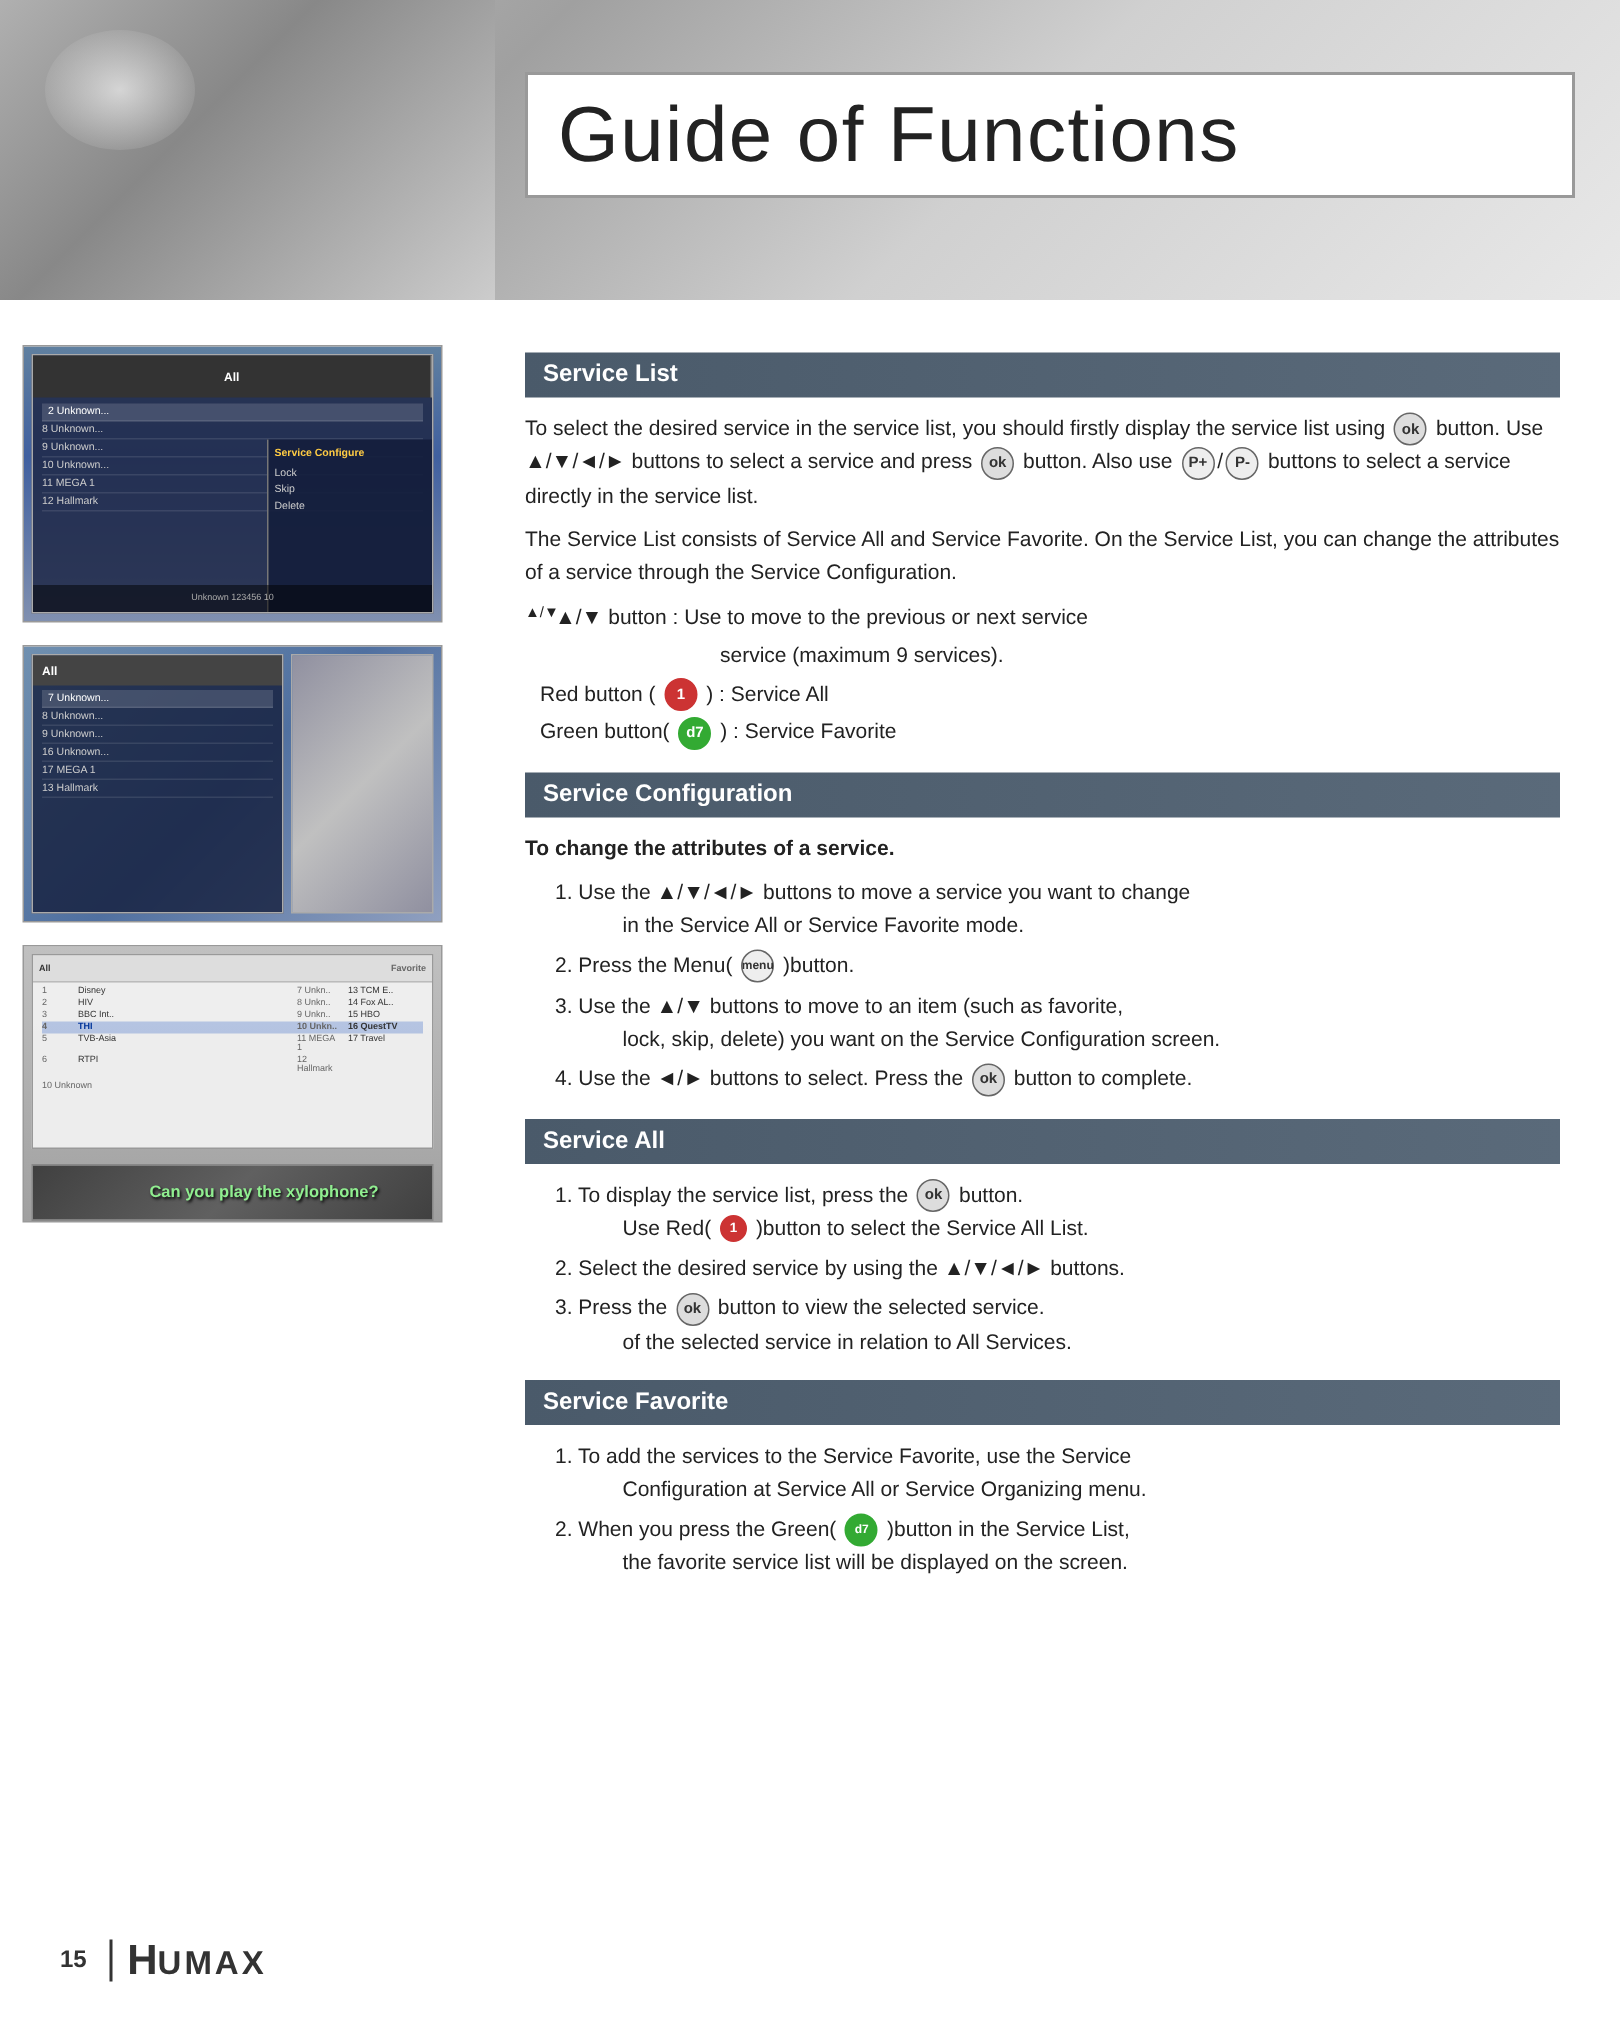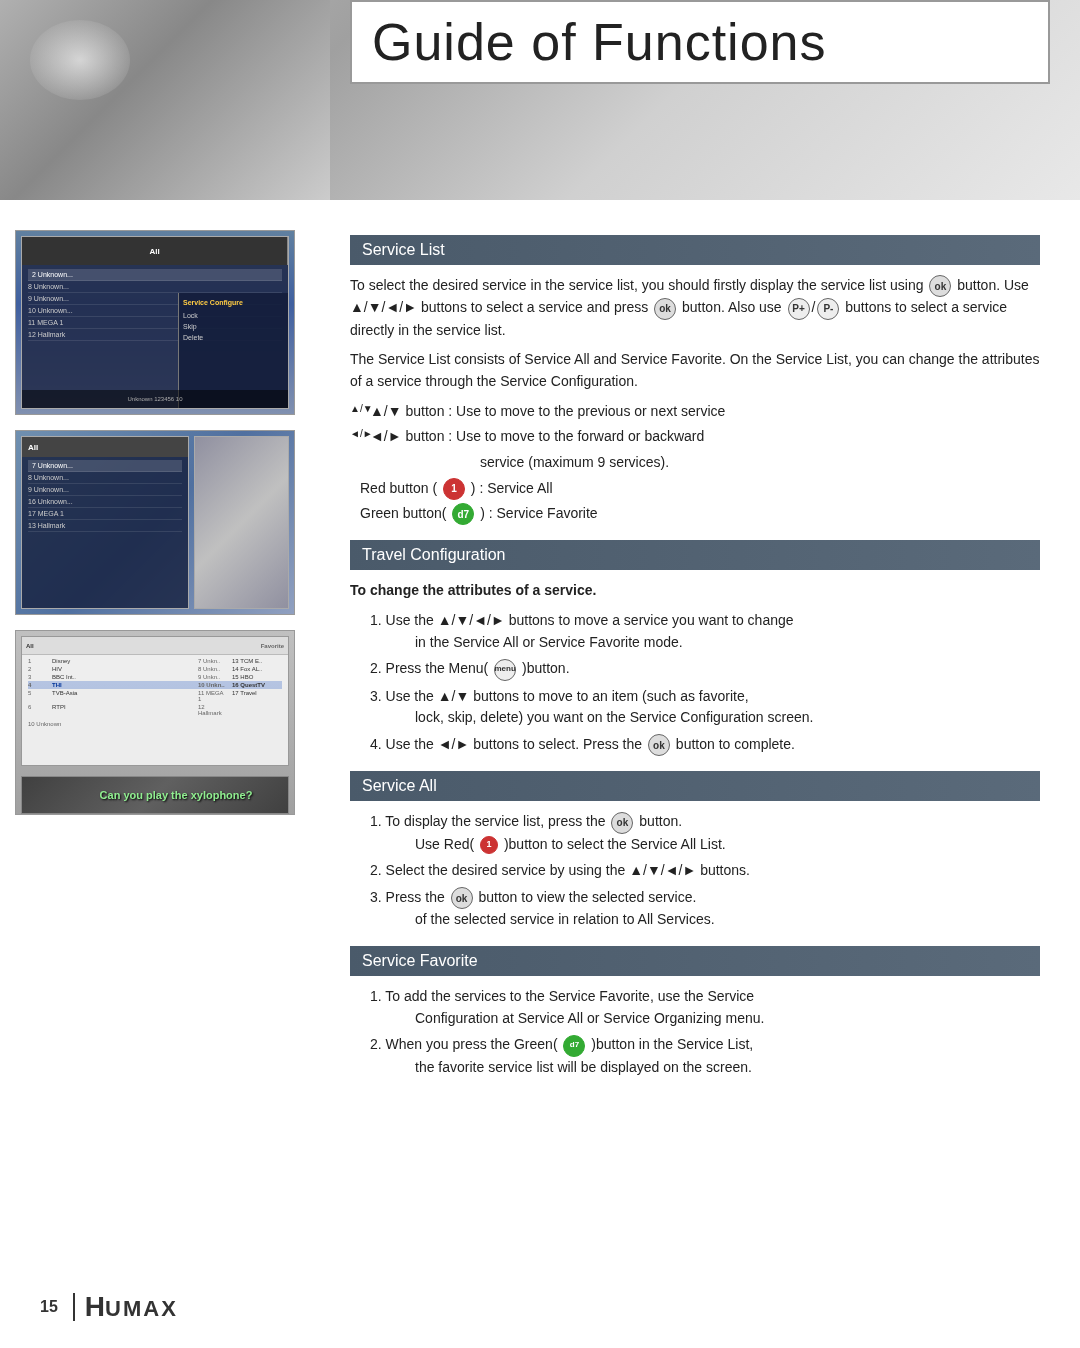--- a/index.html
+++ b/index.html
@@ -13,21 +13,21 @@
       overflow: hidden;
     }
 
     
     .top-header {
       width: 100%;
       height: 200px;
       background: linear-gradient(135deg, #c0c0c0 0%, #a0a0a0 30%, #d0d0d0 60%, #e8e8e8 100%);
       position: relative;
       display: flex;
-      align-items: flex-start;
+      align-items: center;
     }
 
     .top-header-left {
       width: 330px;
       height: 100%;
       background: linear-gradient(135deg, #b0b0b0 0%, #888 40%, #aaa 70%, #ccc 100%);
       position: relative;
       overflow: hidden;
     }
 
@@ -289,21 +289,21 @@
     .right-content {
       flex: 1;
       padding: 10px 40px 10px 20px;
     }
 
     
     .section-header {
       background: linear-gradient(90deg, #4a5a6a 0%, #5a6a7a 100%);
       color: #ffffff;
       font-size: 16px;
-      font-weight: normal;
+      font-weight: bold;
       padding: 6px 12px;
       margin-bottom: 10px;
       margin-top: 15px;
     }
 
     .section-header.first {
       margin-top: 5px;
     }
 
     
@@ -557,36 +557,33 @@
       <p>
         The Service List consists of Service All and Service Favorite.
         On the Service List, you can change the attributes of a service
         through the Service Configuration.
       </p>
     </div>
 
     <div class="bullet-item">
       ▲/▼ button : Use to move to the previous or next service
     </div>
-    <div class="bullet-item bullet-item-lr">
-      ◄/► button : Use to move to the forward or backward
-    </div>
     <div style="padding-left: 130px; font-size:14px; line-height:1.55; margin-bottom:4px;">
       service (maximum 9 services).
     </div>
 
     <div class="button-row">
       Red button  ( <span class="btn-icon" style="background:#cc3333; color:#fff; border-color:#cc3333;">1</span> ) : Service All
     </div>
     <div class="button-row">
       Green button( <span class="btn-icon" style="background:#33aa33; color:#fff; border-color:#33aa33;">d7</span> ) : Service Favorite
     </div>
 
     <div class="section-header">
-      <span>Travel Configuration</span>
+      <span>Service Configuration</span>
     </div>
 
     <div class="body-text">
       <strong>To change the attributes of a service.</strong>
     </div>
 
     <div class="numbered-item">
       1. Use the ▲/▼/◄/► buttons to move a service you want to change
       <div class="sub-item">in the Service All or Service Favorite mode.</div>
     </div>

